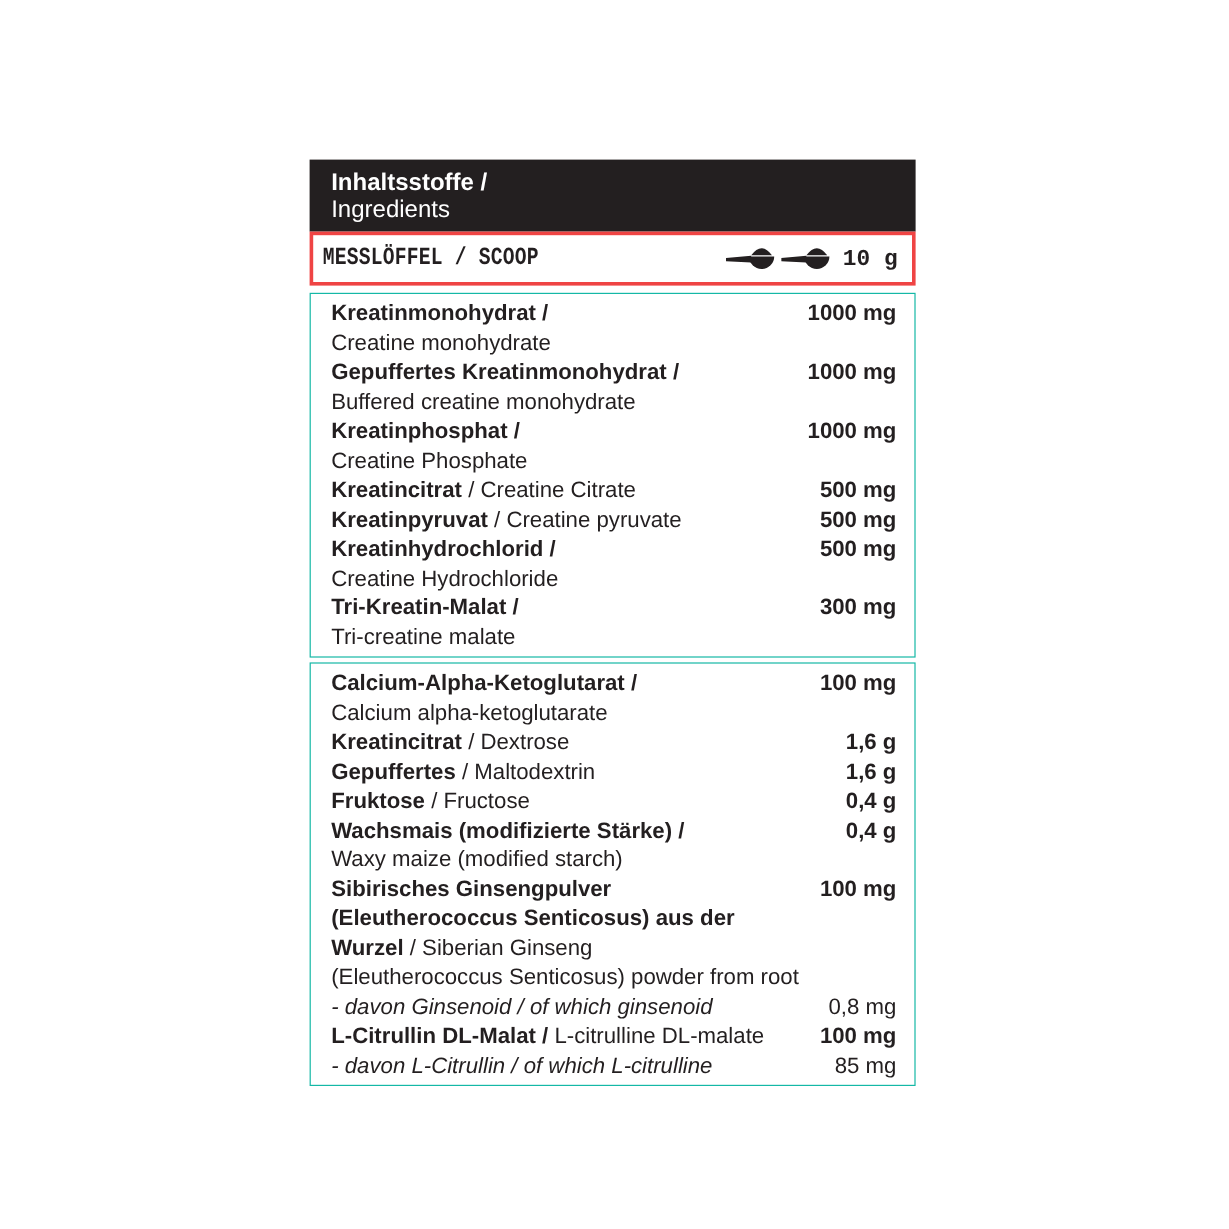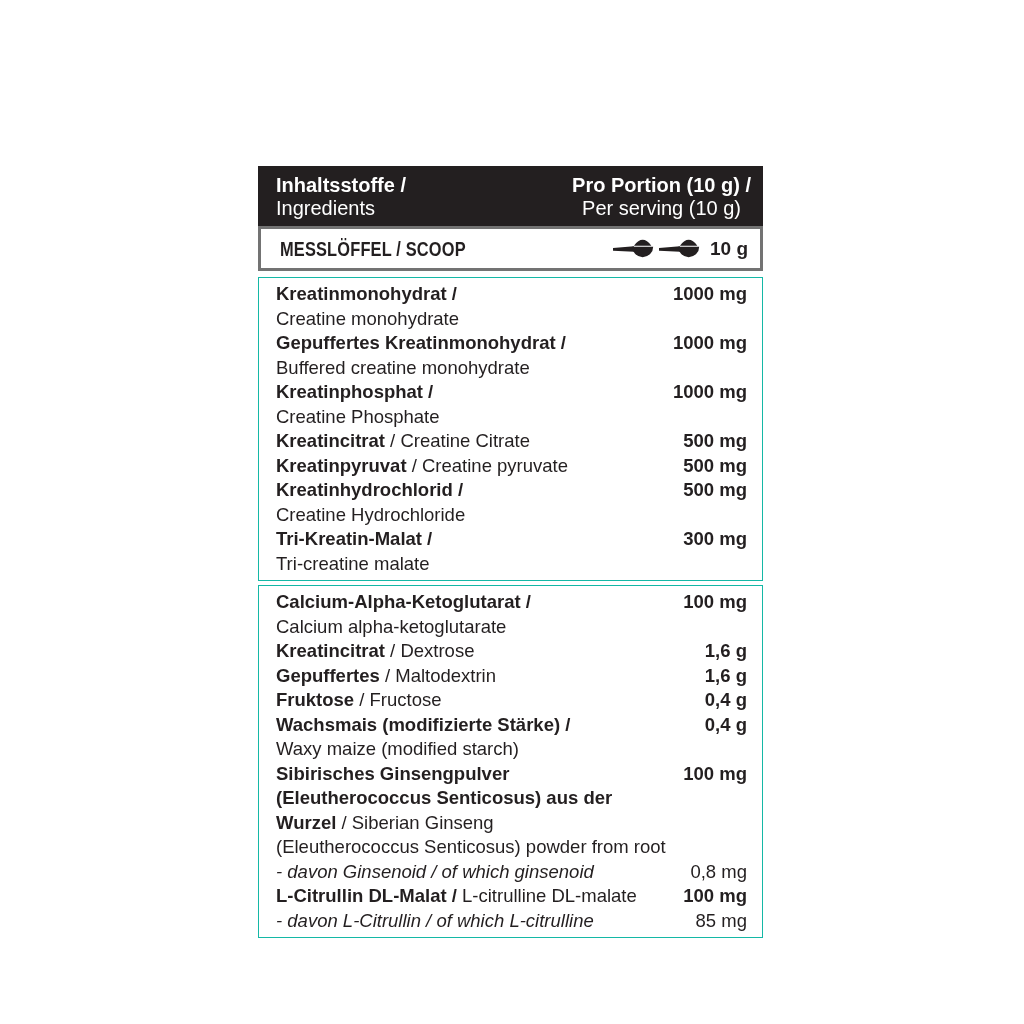--- a/index.html
+++ b/index.html
@@ -1,35 +1,35 @@
 <!DOCTYPE html>
 <html><head>
 <meta charset="utf-8">
 <style>
   html,body{margin:0;padding:0;}
   body{
     width:1024px;height:1024px;position:relative;background:#ffffff;
     font-family:"Liberation Sans",sans-serif;color:#231f20;
     -webkit-font-smoothing:antialiased;
   }
-  .panel{position:absolute;left:258px;top:133px;width:505px;margin-top:33px;}
+  .panel{position:absolute;left:258px;top:133px;width:505px;}
   .b{font-weight:bold;}
   .i{font-style:italic;}
 
   .hdr{
     background:#231f20;color:#ffffff;height:60px;box-sizing:border-box;
     display:flex;justify-content:space-between;align-items:flex-start;
     padding:8px 12px 0 18px;font-size:20px;line-height:23px;
   }
   .hdr-right{text-align:center;}
 
   .scooprow{
-    border:3px solid #737373;height:45px;box-sizing:border-box;
+    border:3px solid #ef4444;height:45px;box-sizing:border-box;
     display:flex;justify-content:space-between;align-items:center;
-    padding:0 12px 0 19px;margin-bottom:6px;
+    padding:0 12px 0 8px;margin-bottom:6px;font-family:Liberation Mono, monospace;
   }
   .cond{
     display:inline-block;transform:scaleX(0.8);transform-origin:left center;
     font-weight:bold;font-size:20.5px;letter-spacing:.2px;white-space:nowrap;
   }
   .scoopright{display:flex;align-items:center;gap:4px;}
   .scoopright .val{font-weight:bold;font-size:19px;margin-left:5px;}
   .scoop-svg{display:block;}
 
   .section{
@@ -45,24 +45,20 @@
 </style>
 </head>
 <body>
 
 <div class="panel">
 
   <div class="hdr">
     <div class="hdr-left">
       <div class="b">Inhaltsstoffe /</div>
       <div>Ingredients</div>
-    </div>
-    <div class="hdr-right">
-      <div class="b">Pro Portion (10 g) /</div>
-      <div>Per serving (10 g)</div>
     </div>
   </div>
 
   <div class="scooprow">
     <span class="cond">MESSLÖFFEL / SCOOP</span>
     <span class="scoopright">
       <svg class="scoop-svg" width="42" height="25" viewBox="0 0 46 26">
         <g fill="#231f20">
           <path d="M0,12.5 L23,10.5 L23,16.5 L0,15.5 Z"></path>
           <path d="M21,11 A11.5,11.5 0 0 0 44,11 Z"></path>

